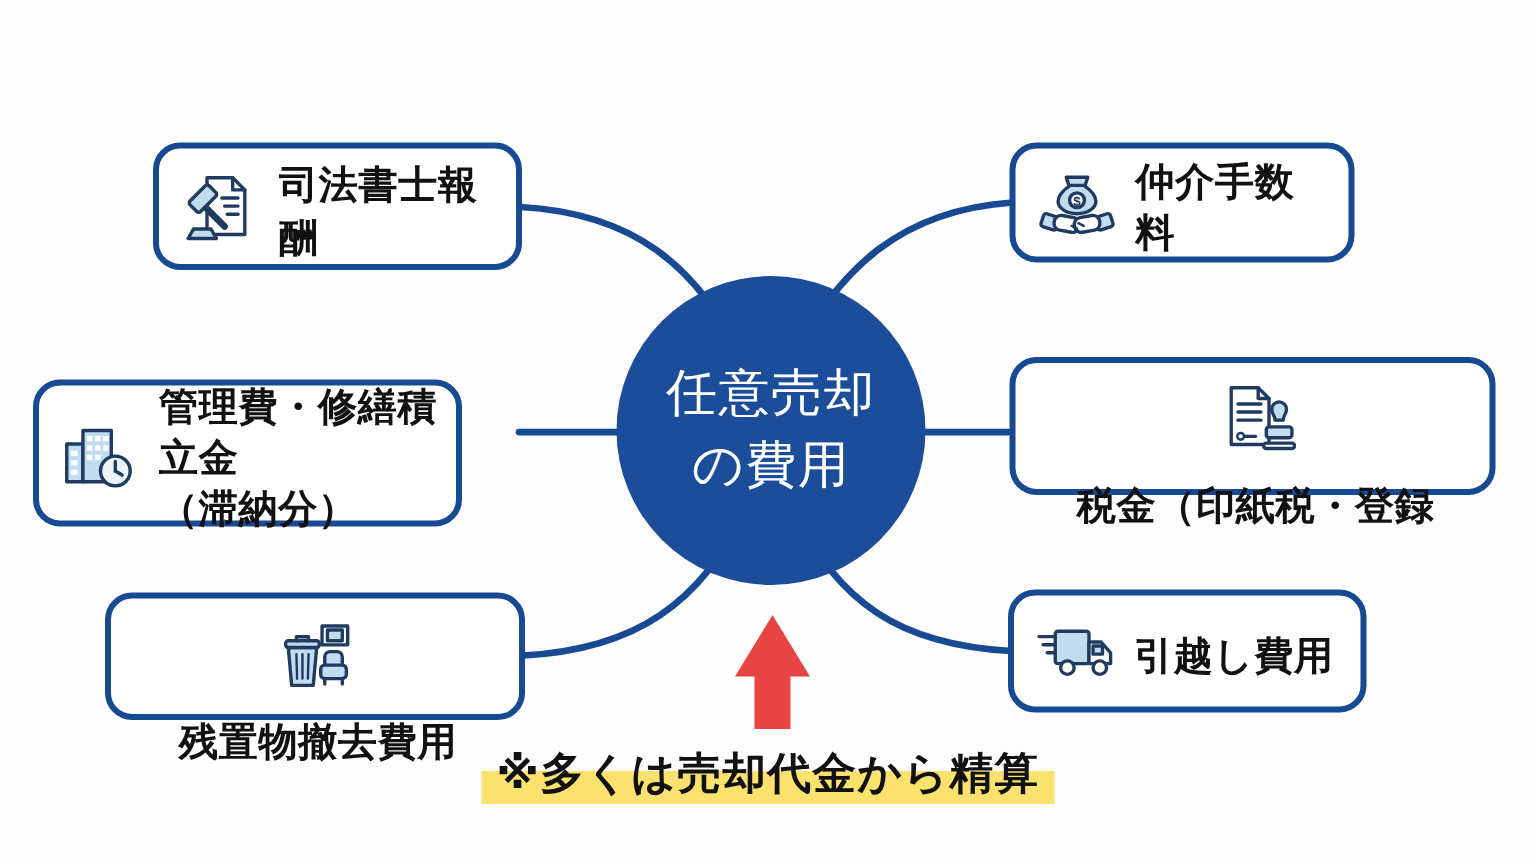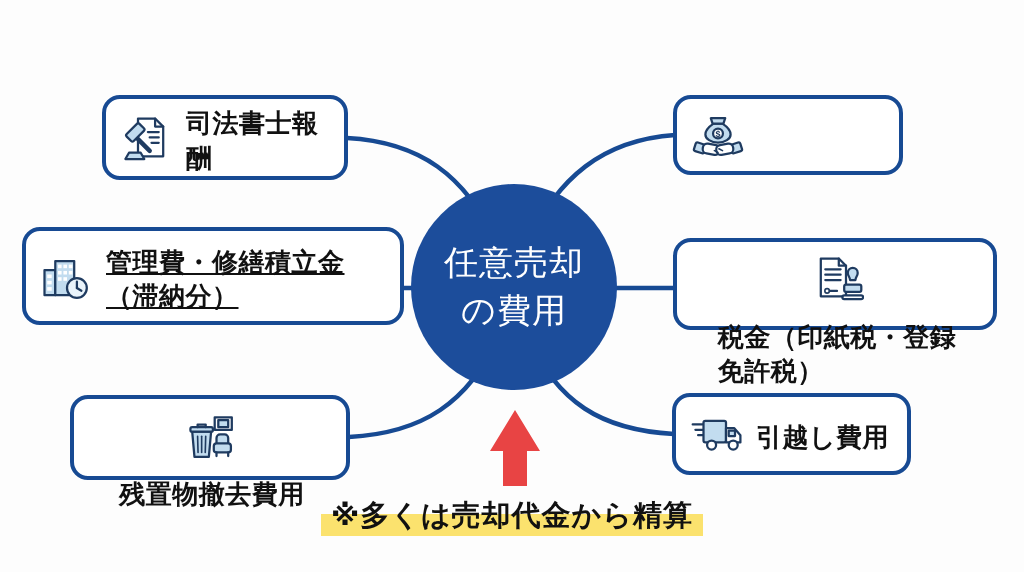--- a/index.html
+++ b/index.html
@@ -35,21 +35,21 @@
   .icon svg *{stroke:var(--icon-stroke);stroke-width:2.5;stroke-linecap:round;stroke-linejoin:round;fill:none;}
   .icon svg .f-light{fill:var(--icon-fill);}
   .icon svg .f-white{fill:#ffffff;}
   .icon svg .f-pale{fill:#eaf4fb;}
   .icon svg .ns{stroke:none;}
   .icon svg .f-dark{fill:var(--icon-stroke);stroke:none;}
   .icon svg .thick{stroke-width:5;}
   .icon svg .thin{stroke-width:1.8;}
 
   #node-judicial{left:102px;top:95px;width:246px;height:85px;}
-  #node-management{left:22px;top:227px;width:382px;height:98px;text-decoration:underline;}
+  #node-management{left:22px;top:253px;width:286px;height:98px;}
   #node-removal{left:70px;top:395px;width:280px;height:85px;flex-direction:column;}
   #node-brokerage{left:673px;top:95px;width:230px;height:80px;}
   #node-tax{left:673px;top:238px;width:324px;height:92px;flex-direction:column;}
   #node-moving{left:672px;top:393px;width:239px;height:82px;}
 
   .up-arrow{position:absolute;left:487px;top:410px;z-index:2;}
   .up-arrow svg{display:block;}
   .up-arrow polygon{fill:var(--arrow-red);}
 
   .footnote{
@@ -156,40 +156,42 @@
         <circle class="f-white" cx="30" cy="25" r="5.5"></circle>
         <text class="f-dark" x="30" y="29" text-anchor="middle" font-size="10" font-weight="bold" font-family="sans-serif">$</text>
         <rect class="f-light" x="4" y="36" width="12" height="10" rx="2" transform="rotate(18 10 41)"></rect>
         <rect class="f-light" x="44" y="36" width="12" height="10" rx="2" transform="rotate(-18 50 41)"></rect>
         <rect class="f-white" x="13" y="37" width="19" height="11" rx="5" transform="rotate(10 22.5 42.5)"></rect>
         <rect class="f-white" x="28" y="37" width="19" height="11" rx="5" transform="rotate(-10 37.5 42.5)"></rect>
         <line class="thin" x1="26" y1="44" x2="30" y2="46"></line>
         <line class="thin" x1="31" y1="42" x2="35" y2="44"></line>
       </svg>
     </span>
+    <span class="label">
+      <span>仲介手数料</span>
+    </span>
   </div>
 
   <div class="node" id="node-tax">
     <span class="icon">
       <svg viewBox="0 0 60 60">
         <path class="f-white" d="M12 5 h20 l8 8 v34 h-28 z"></path>
         <path d="M32 5 v8 h8"></path>
         <line x1="17" y1="17" x2="34" y2="17"></line>
         <line x1="17" y1="23" x2="34" y2="23"></line>
         <line x1="17" y1="29" x2="34" y2="29"></line>
         <circle class="thin" cx="19" cy="41" r="2.5"></circle>
         <line x1="22" y1="41" x2="30" y2="41"></line>
         <path class="f-light" d="M42 21 a5.5 5.5 0 0 1 11 0 c0 3.5 -2.5 4.5 -2.5 8 h-6 c0 -3.5 -2.5 -4.5 -2.5 -8 z"></path>
         <rect class="f-light" x="38" y="34" width="19" height="8" rx="2"></rect>
         <rect class="f-white" x="36" y="46" width="23" height="4" rx="2"></rect>
       </svg>
     </span>
     <span class="label">
       <span>税金（印紙税・登録</span>
-      <span>免許税）</span>
     </span>
   </div>
 
   <div class="node" id="node-moving">
     <span class="icon">
       <svg viewBox="0 0 60 60">
         <line x1="3" y1="16" x2="14" y2="16"></line>
         <line x1="6" y1="22" x2="14" y2="22"></line>
         <line x1="9" y1="28" x2="14" y2="28"></line>
         <rect class="f-light" x="15" y="12" width="25" height="24" rx="2"></rect>

